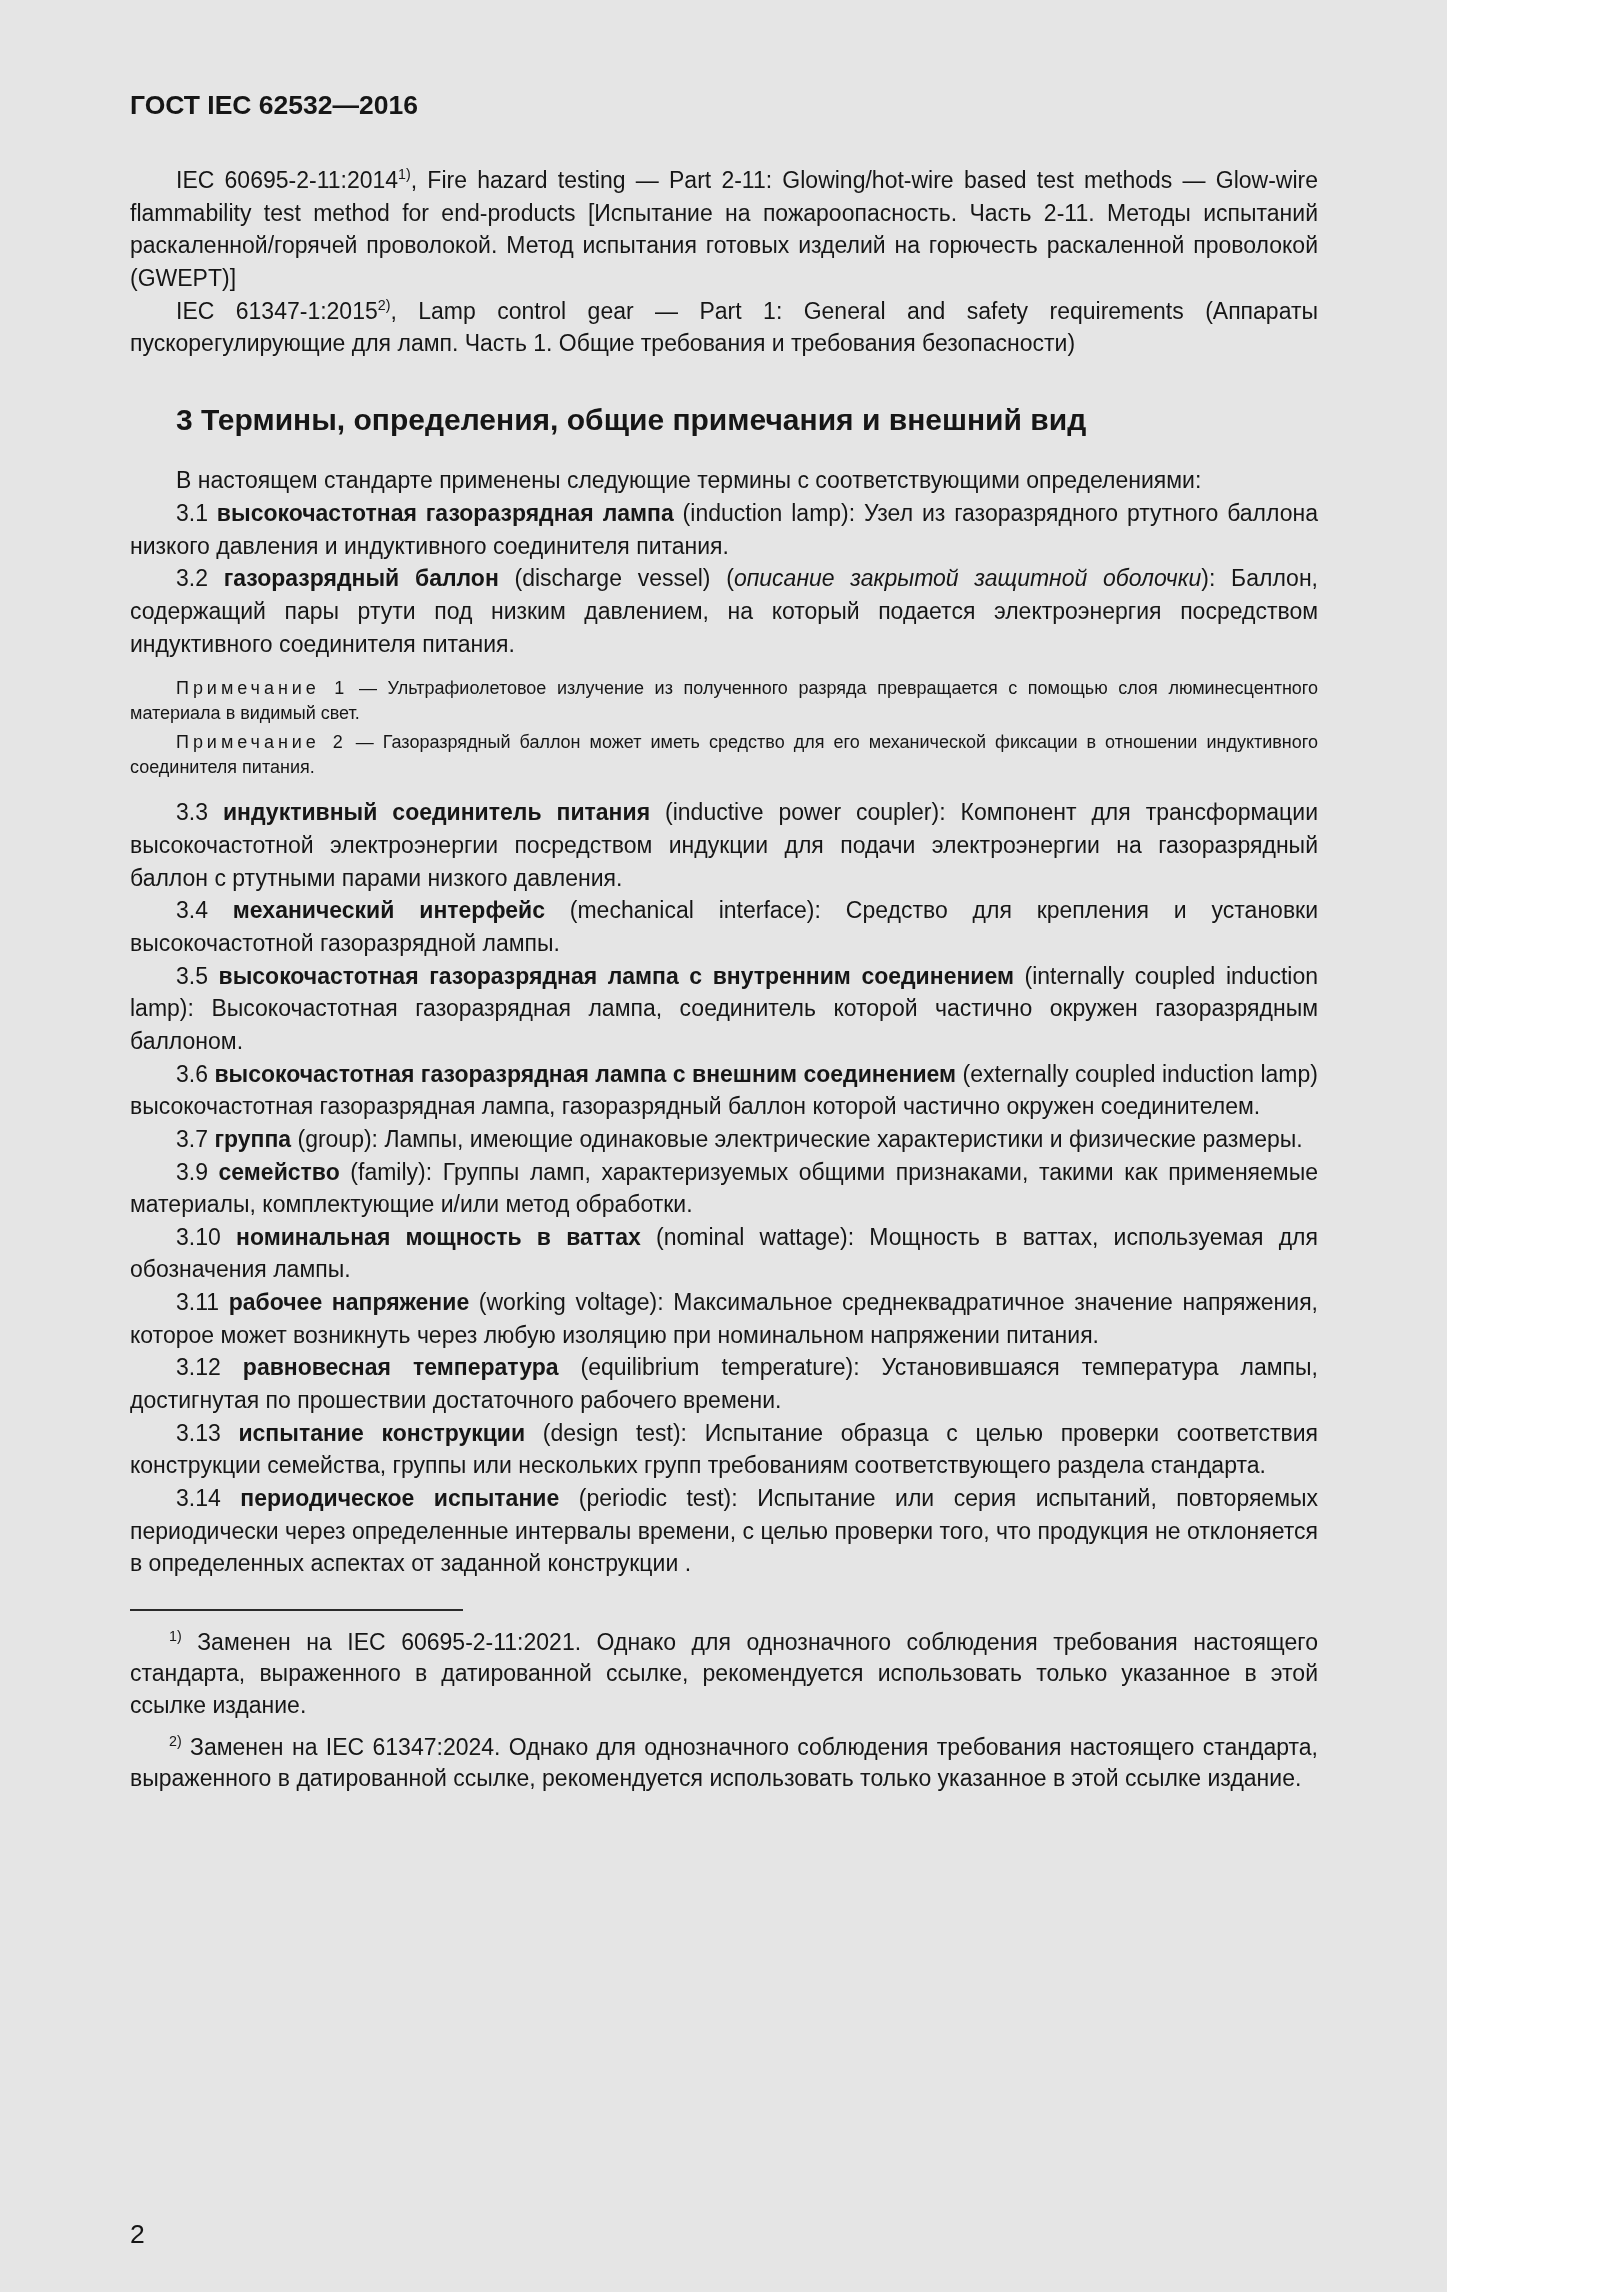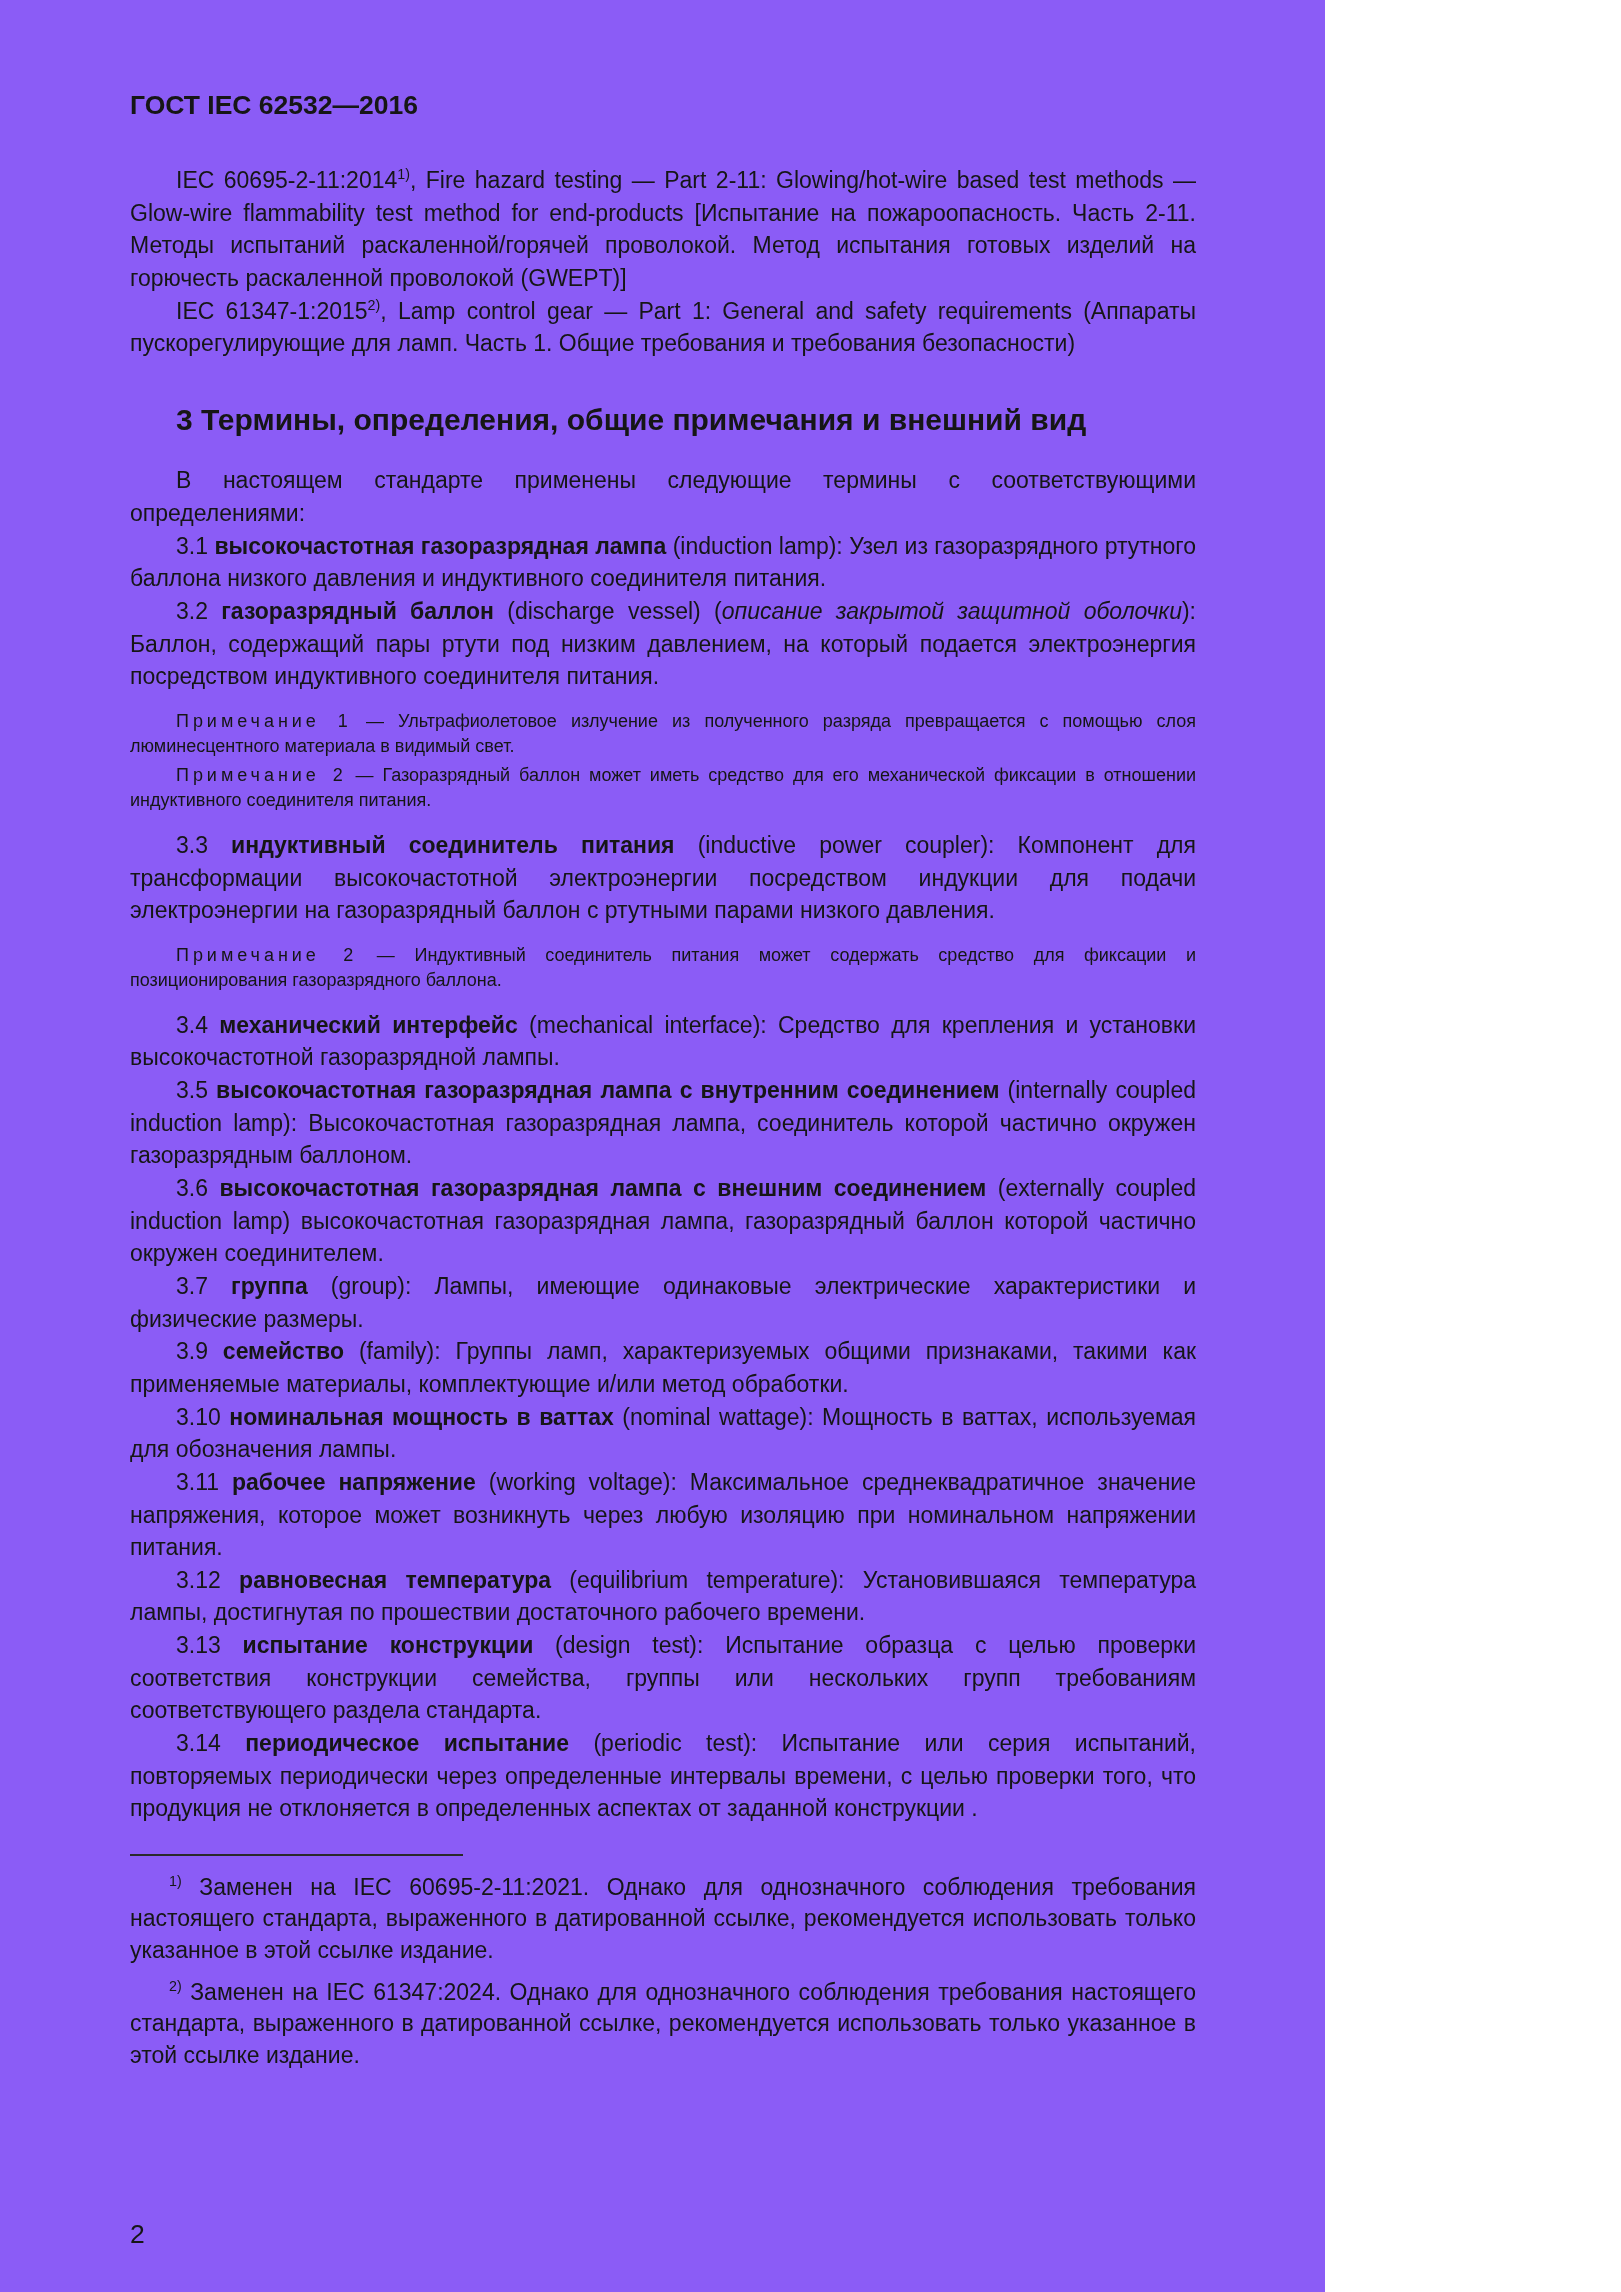--- a/index.html
+++ b/index.html
@@ -2,24 +2,24 @@
 <html><head>
 <meta charset="utf-8">
 <style>
   html, body {
     margin: 0;
     padding: 0;
     background: #ffffff;
   }
   .page {
     position: relative;
-    width: 1325px;
+    width: 1447px;
     height: 2293px;
     box-sizing: border-box;
-    background: #8b5cf6;
+    background: #e5e5e5;
     padding: 90px 129px 0 130px;
     font-family: "Liberation Sans", "DejaVu Sans", sans-serif;
     color: #161616;
     overflow: hidden;
   }
   .doc-header {
     font-weight: bold;
     font-size: 26.5px;
     margin-bottom: 43px;
   }
@@ -84,21 +84,20 @@
   <div class="doc-body">
       <p class="body-par"><span>IEC 60695-2-11:2014</span><sup>1)</sup><span>, Fire hazard testing — Part 2-11: Glowing/hot-wire based test methods — Glow-wire flammability test method for end-products [Испытание на пожароопасность. Часть 2-11. Методы испытаний раскаленной/горячей проволокой. Метод испытания готовых изделий на горючесть раскаленной проволокой (GWEPT)]</span></p>
       <p class="body-par"><span>IEC 61347-1:2015</span><sup>2)</sup><span>, Lamp control gear — Part 1: General and safety requirements (Аппараты пускорегулирующие для ламп. Часть 1. Общие требования и требования безопасности)</span></p>
       <h2 class="section-heading">3 Термины, определения, общие примечания и внешний вид</h2>
       <p class="body-par"><span>В настоящем стандарте применены следующие термины с соответствующими определениями:</span></p>
       <p class="body-par"><span>3.1 </span><span class="b">высокочастотная газоразрядная лампа</span><span> (induction lamp): Узел из газоразрядного ртутного баллона низкого давления и индуктивного соединителя питания.</span></p>
       <p class="body-par"><span>3.2 </span><span class="b">газоразрядный баллон</span><span> (discharge vessel) (</span><span class="i">описание закрытой защитной оболочки</span><span>): Баллон, содержащий пары ртути под низким давлением, на который подается электроэнергия посредством индуктивного соединителя питания.</span></p>
       <p class="note-par"><span class="spaced">Примечание 1</span><span> — Ультрафиолетовое излучение из полученного разряда превращается с помощью слоя люминесцентного материала в видимый свет.</span></p>
       <p class="note-par"><span class="spaced">Примечание 2</span><span> — Газоразрядный баллон может иметь средство для его механической фиксации в отношении индуктивного соединителя питания.</span></p>
       <p class="body-par"><span>3.3 </span><span class="b">индуктивный соединитель питания</span><span> (inductive power coupler): Компонент для трансформации высокочастотной электроэнергии посредством индукции для подачи электроэнергии на газоразрядный баллон с ртутными парами низкого давления.</span></p>
-      <p class="note-par"><span class="spaced">Примечание 2</span><span> — Индуктивный соединитель питания может содержать средство для фиксации и позиционирования газоразрядного баллона.</span></p>
       <p class="body-par"><span>3.4 </span><span class="b">механический интерфейс</span><span> (mechanical interface): Средство для крепления и установки высокочастотной газоразрядной лампы.</span></p>
       <p class="body-par"><span>3.5 </span><span class="b">высокочастотная газоразрядная лампа с внутренним соединением</span><span> (internally coupled induction lamp): Высокочастотная газоразрядная лампа, соединитель которой частично окружен газоразрядным баллоном.</span></p>
       <p class="body-par"><span>3.6 </span><span class="b">высокочастотная газоразрядная лампа с внешним соединением</span><span> (externally coupled induction lamp) высокочастотная газоразрядная лампа, газоразрядный баллон которой частично окружен соединителем.</span></p>
       <p class="body-par"><span>3.7 </span><span class="b">группа</span><span> (group): Лампы, имеющие одинаковые электрические характеристики и физические размеры.</span></p>
       <p class="body-par"><span>3.9 </span><span class="b">семейство</span><span> (family): Группы ламп, характеризуемых общими признаками, такими как применяемые материалы, комплектующие и/или метод обработки.</span></p>
       <p class="body-par"><span>3.10 </span><span class="b">номинальная мощность в ваттах</span><span> (nominal wattage): Мощность в ваттах, используемая для обозначения лампы.</span></p>
       <p class="body-par"><span>3.11 </span><span class="b">рабочее напряжение</span><span> (working voltage): Максимальное среднеквадратичное значение напряжения, которое может возникнуть через любую изоляцию при номинальном напряжении питания.</span></p>
       <p class="body-par"><span>3.12 </span><span class="b">равновесная температура</span><span> (equilibrium temperature): Установившаяся температура лампы, достигнутая по прошествии достаточного рабочего времени.</span></p>
       <p class="body-par"><span>3.13 </span><span class="b">испытание конструкции</span><span> (design test): Испытание образца с целью проверки соответствия конструкции семейства, группы или нескольких групп требованиям соответствующего раздела стандарта.</span></p>
       <p class="body-par"><span>3.14 </span><span class="b">периодическое испытание</span><span> (periodic test): Испытание или серия испытаний, повторяемых периодически через определенные интервалы времени, с целью проверки того, что продукция не отклоняется в определенных аспектах от заданной конструкции .</span></p>

